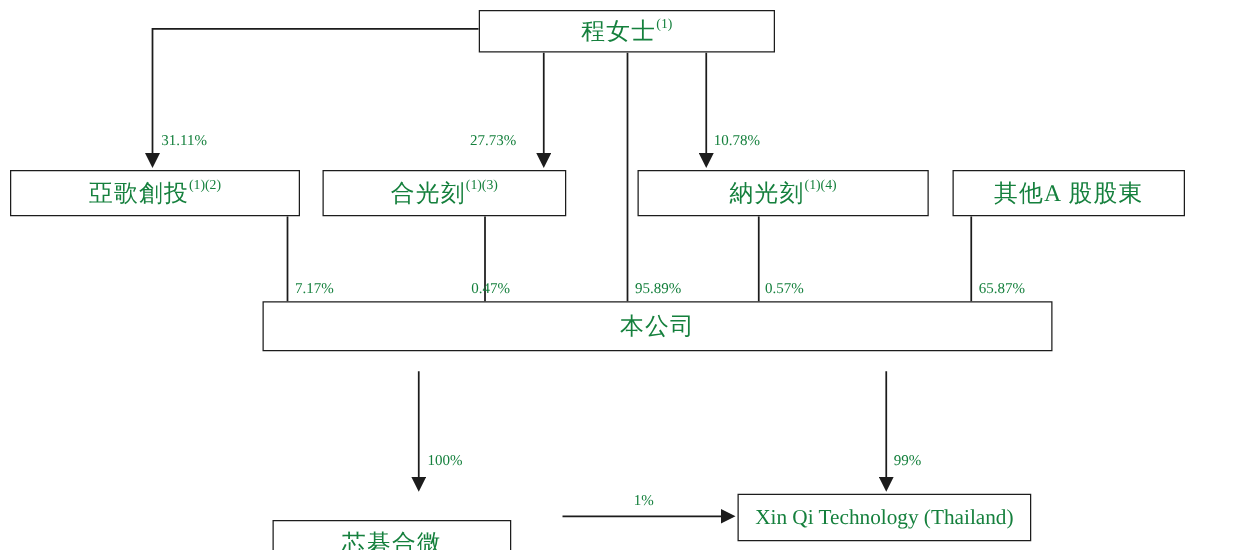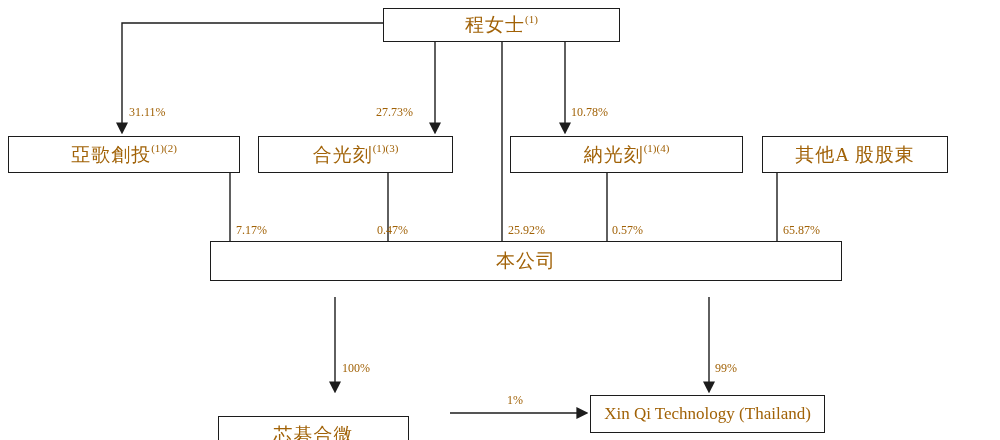--- a/index.html
+++ b/index.html
@@ -1,21 +1,21 @@
 <!DOCTYPE html>
 <html><head>
 <meta charset="utf-8">
 <style>
   html,body{margin:0;padding:0;background:#ffffff;}
   #stage{
     position:relative;
     width:1000px;height:440px;
     background:#ffffff;
     font-family:"Liberation Serif","DejaVu Serif",serif;
-    color:#a16207;
+    color:#15803d;
     overflow:hidden;
   }
   #wires{position:absolute;left:0;top:0;width:1000px;height:440px;}
   .node{
     position:absolute;
     box-sizing:border-box;
     border:1.5px solid #1c1c1c;
     background:#ffffff;
     display:flex;align-items:center;justify-content:center;
     font-size:19px;
@@ -97,20 +97,20 @@
 
   <div class="node en" style="left:590px;top:395px;width:235px;height:38px">
     <span>Xin Qi Technology (Thailand)</span>
   </div>
 
   <div class="pct" style="left:129px;top:103px">31.11%</div>
   <div class="pct" style="left:376px;top:103px">27.73%</div>
   <div class="pct" style="left:571px;top:103px">10.78%</div>
   <div class="pct" style="left:236px;top:221px">7.17%</div>
   <div class="pct" style="left:377px;top:221px">0.47%</div>
-  <div class="pct" style="left:508px;top:221px">25.92%</div>
+  <div class="pct" style="left:508px;top:221px">95.89%</div>
   <div class="pct" style="left:612px;top:221px">0.57%</div>
   <div class="pct" style="left:783px;top:221px">65.87%</div>
   <div class="pct" style="left:342px;top:359px">100%</div>
   <div class="pct" style="left:715px;top:359px">99%</div>
   <div class="pct" style="left:507px;top:391px">1%</div>
 
 </div>
 
 </body></html>

